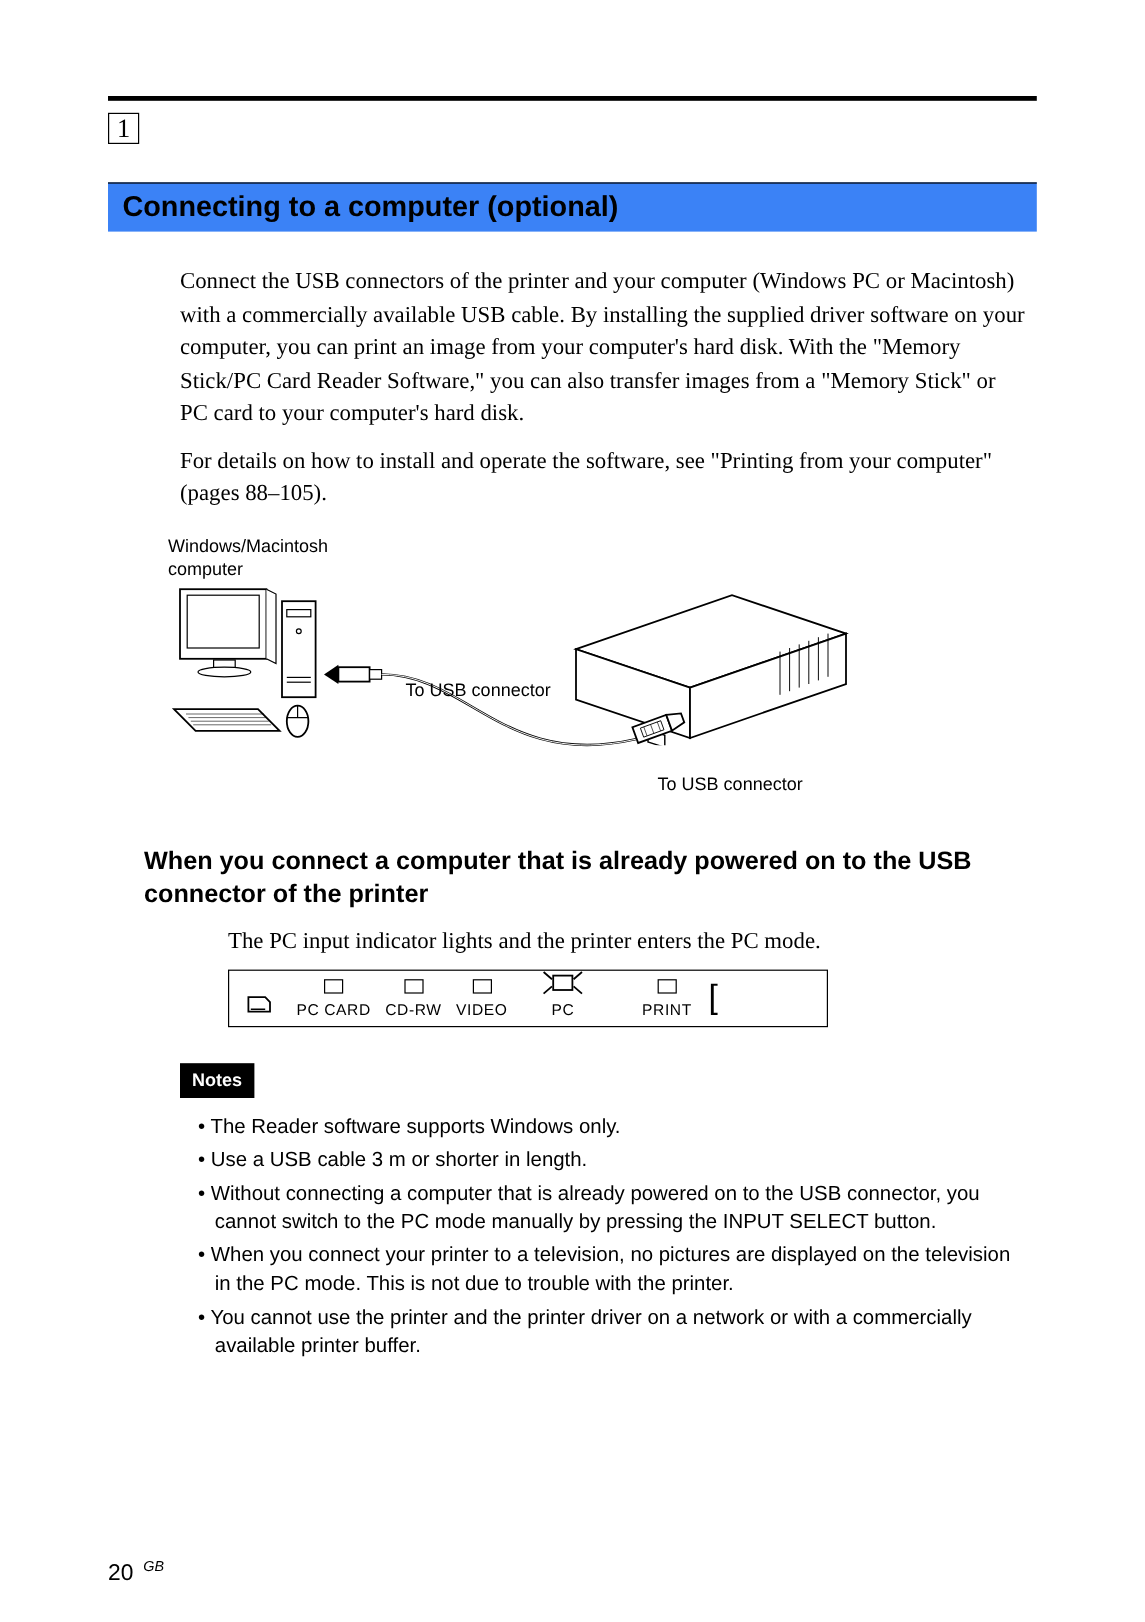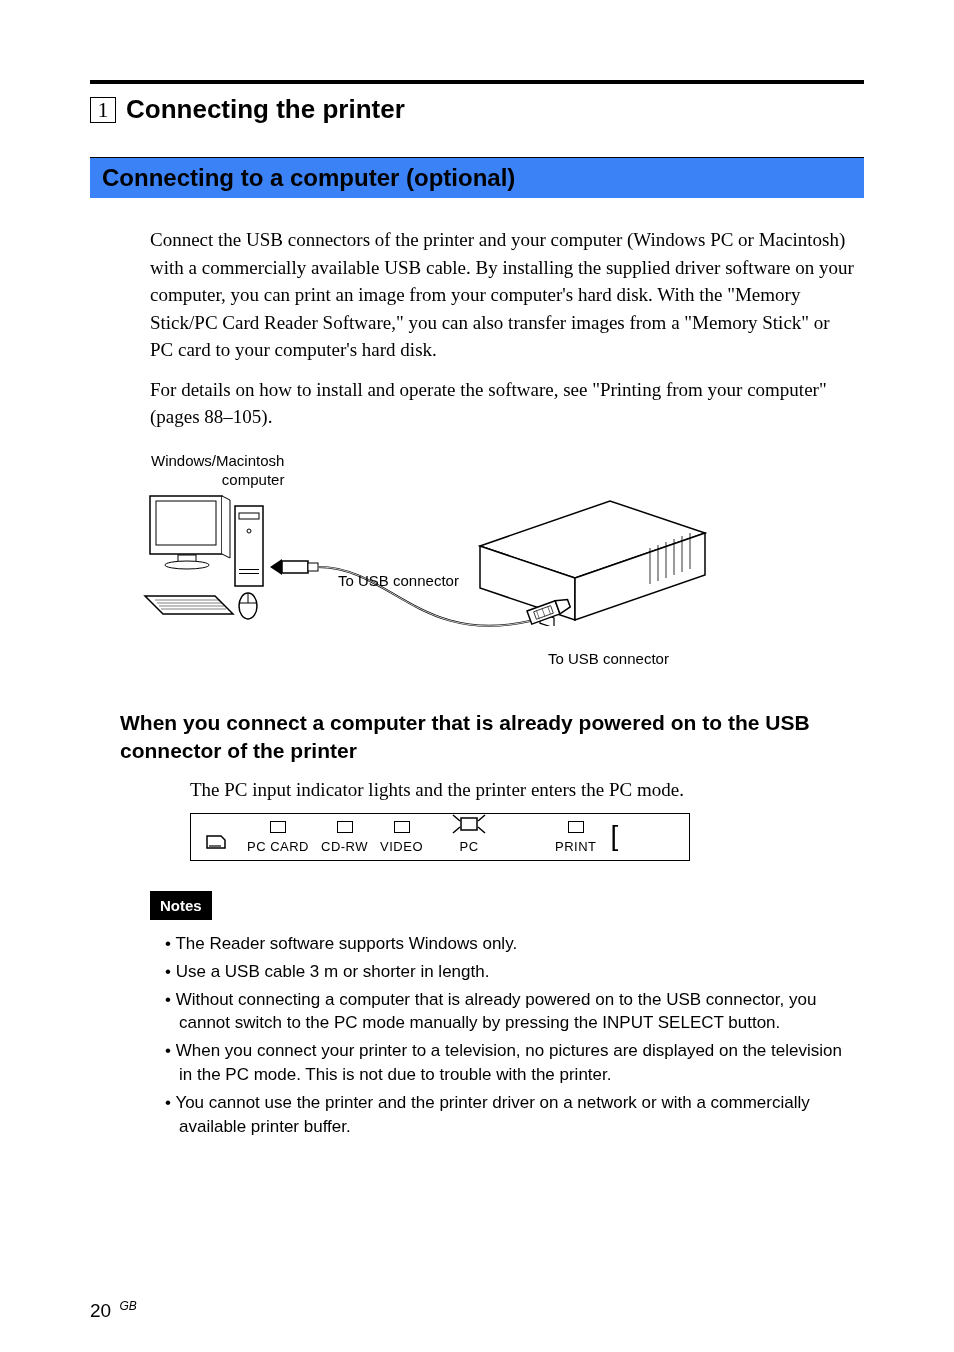--- a/index.html
+++ b/index.html
@@ -183,32 +183,31 @@
   </style>
 </head>
 <body>
 
 
 
 <div class="top-rule"></div>
 
 <div class="section-title">
   <span class="boxed-num">1</span>
-  <span>Connecting the printer</span>
 </div>
 
 <div class="subsection-bar">
   <span>Connecting to a computer (optional)</span>
 </div>
 
 <p class="body-text">Connect the USB connectors of the printer and your computer (Windows PC or Macintosh) with a commercially available USB cable.  By installing the supplied driver software on your computer, you can print an image from your computer's hard disk.   With the "Memory Stick/PC Card Reader Software," you can also transfer images from a "Memory Stick" or PC card to your computer's hard disk.</p>
 <p class="body-text">For details on how to install and operate the software, see "Printing from your computer" (pages 88–105).</p>
 
 <div class="diagram-area">
-  <div class="diagram-label" style="top:0; left:11px; white-space:pre-line;text-align:right;">Windows/Macintosh
+  <div class="diagram-label" style="top:0; left:0; white-space:pre-line;">Windows/Macintosh
 computer</div>
 
   <svg class="computer-svg" width="130" height="130">
 
     <rect x="10" y="5" width="72" height="58" fill="#fff" stroke="#000" stroke-width="1.5"></rect>
     <rect x="16" y="10" width="60" height="44" fill="#fff" stroke="#000" stroke-width="1"></rect>
     <path d="M 82 5 l 8 4 l 0 58 l -8 -4" fill="#fff" stroke="#000" stroke-width="1"></path>
     <rect x="38" y="64" width="18" height="7" fill="#fff" stroke="#000" stroke-width="1"></rect>
     <ellipse cx="47" cy="74" rx="22" ry="4" fill="#fff" stroke="#000" stroke-width="1"></ellipse>
 
@@ -301,21 +300,21 @@
     <div class="ind-item pc-lit" style="margin-left:20px;">
       <svg width="40" height="22" style="margin-bottom:-2px;">
         <line x1="4" y1="2" x2="11" y2="8" stroke="#000" stroke-width="1.5"></line>
         <line x1="36" y1="2" x2="29" y2="8" stroke="#000" stroke-width="1.5"></line>
         <line x1="4" y1="20" x2="11" y2="14" stroke="#000" stroke-width="1.5"></line>
         <line x1="36" y1="20" x2="29" y2="14" stroke="#000" stroke-width="1.5"></line>
         <rect x="12" y="5" width="16" height="12" fill="none" stroke="#000" stroke-width="1.5"></rect>
       </svg>
       <span class="ind-label" style="">PC</span>
     </div>
-    <div class="ind-item" style="margin-left:60px;">
+    <div class="ind-item" style="margin-left:40px;">
       <div class="ind-box"></div>
       <span class="ind-label">PRINT</span>
     </div>
     <div class="bracket-right">[</div>
   </div>
 </div>
 
 <div class="notes-label">Notes</div>
 <ul class="notes-list">
   <li>The Reader software supports Windows only.</li>

